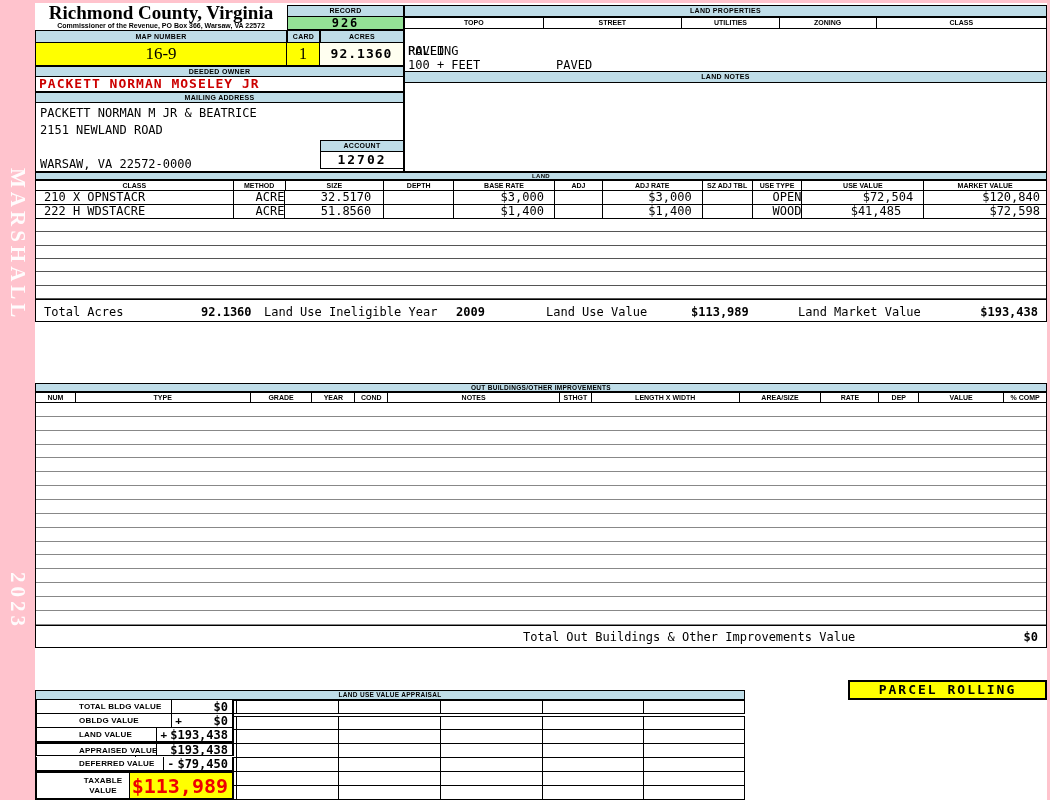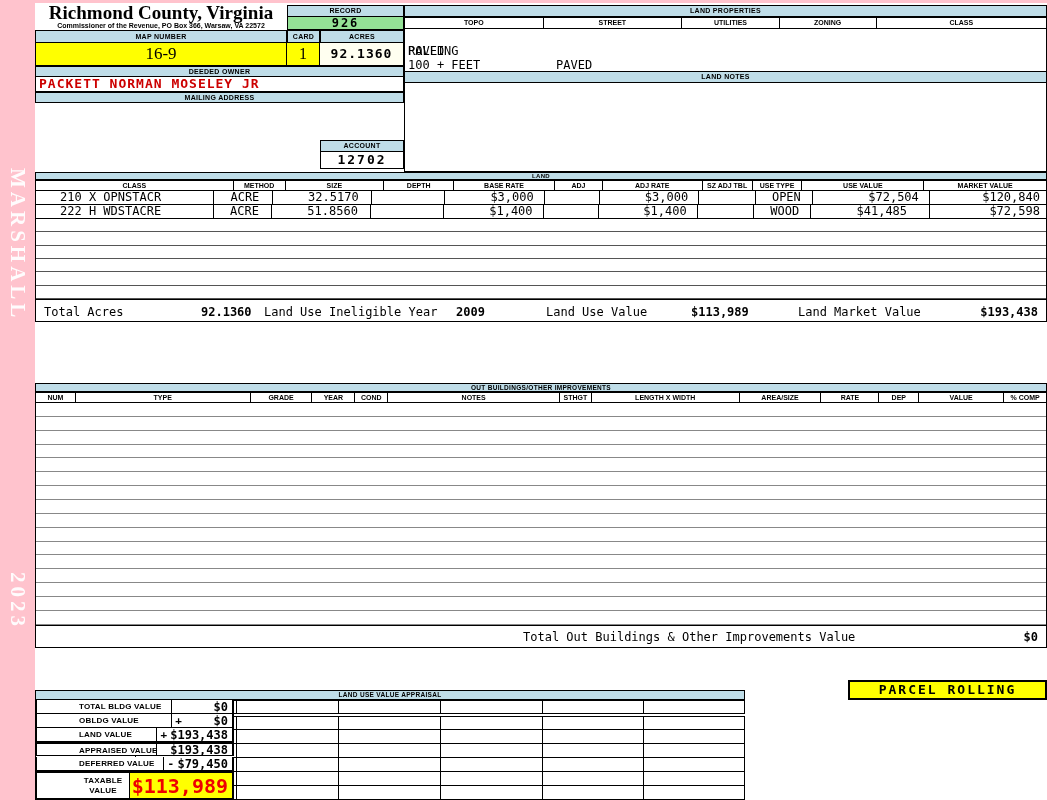--- a/index.html
+++ b/index.html
@@ -4,32 +4,32 @@
 <style>
   * { box-sizing: border-box; margin: 0; padding: 0; }
   html,body { width:1050px; height:800px; overflow:hidden; }
   body { background:#ffc3cd; position:relative; font-family:"DejaVu Sans Mono", monospace; color:#000; }
   .sheet { position:absolute; left:35px; top:3px; width:1012px; height:797px; background:#fff; }
   .abs { position:absolute; }
   .bar { position:absolute; background:#bfdde8; border:1px solid #000; font:bold 7px "Liberation Sans", sans-serif; text-align:center; letter-spacing:.3px; overflow:hidden; }
   .hdr { position:absolute; display:flex; background:#fff; border:1px solid #000; overflow:hidden; }
   .hc  { font:bold 7px "Liberation Sans", sans-serif; text-align:center; border-right:1px solid #000; overflow:hidden; }
   .row { position:absolute; display:flex; background:#fff; border:1px solid #000; border-top:none; overflow:hidden; }
-  .ld  { font:12px "DejaVu Sans Mono", monospace; line-height:12px; border-right:1px solid #000; white-space:pre; overflow:hidden;margin-left:16px; }
+  .ld  { font:12px "DejaVu Sans Mono", monospace; line-height:12px; border-right:1px solid #000; white-space:pre; overflow:hidden; }
   .mono12 { font:12px "DejaVu Sans Mono", monospace; }
   .b { font-weight:bold; }
   
   .w0{width:198px}.w1{width:52px}.w2{width:99px}.w3{width:70px}.w4{width:101px}.w5{width:48px}
   .w6{width:100px}.w7{width:50px}.w8{width:50px}.w9{width:122px}.w10{width:122px;border-right:none}
   
   .o0{width:40px}.o1{width:175px}.o2{width:62px}.o3{width:43px}.o4{width:33px}.o5{width:172px}.o6{width:32px}
   .o7{width:148px}.o8{width:82px}.o9{width:58px}.o10{width:40px}.o11{width:85px}.o12{width:42px;border-right:none}
   
   .p0{width:139px}.p1{width:139px}.p2{width:98px}.p3{width:97px}.p4{width:170px;border-right:none}
-  .al{padding-left:8px}.ac{text-align:left}
+  .al{padding-left:8px}.ac{text-align:right}
   .vtext { position:absolute; writing-mode:vertical-rl; font:bold 21px "Liberation Serif", serif; color:rgba(255,255,255,.95); letter-spacing:4px; left:5px; }
   .ffill { border-left:1px solid #000; border-right:1px solid #000; background:#fff; }
   .lua-row { position:absolute; left:0; width:710px; display:flex; background:#fff; border:1px solid #000; }
   .lua-label { width:100px; border-right:1px solid #000; font:12px "DejaVu Sans Mono", monospace; line-height:12px; padding-left:2px; white-space:pre; }
   .lua-cell { width:102px; border-right:1px solid #000; }
   .lua-cell:last-child { width:100px; border-right:none; }
   .ps-row { position:absolute; left:0; width:199px; height:14px; display:flex; background:#fff; border-left:2px solid #000; border-right:2px solid #000; border-bottom:1px solid #000; }
   .ps-label { width:95px; border-right:1px solid #000; font:bold 8px "Liberation Sans", sans-serif; line-height:13px; padding-left:2px; letter-spacing:.2px; overflow:hidden; white-space:nowrap;margin-left:40px; }
   .ps-val { flex:1; display:flex; align-items:center; font:bold 12px "DejaVu Sans Mono", monospace; }
   .ps-op { width:13px; text-align:center; font:bold 11px "DejaVu Sans Mono", monospace; }
@@ -58,20 +58,26 @@
   <div class="bar" style="left:252px;top:27px;width:33px;height:13px;line-height:11px;">CARD</div>
   <div class="bar" style="left:285px;top:27px;width:84px;height:13px;line-height:11px;">ACRES</div>
   <div class="abs" style="left:0;top:40px;width:252px;height:23px;background:#ffff00;border:1px solid #000;border-top:none;text-align:center;font:17px 'Liberation Serif',serif;line-height:21px;">16-9</div>
   <div class="abs" style="left:252px;top:40px;width:33px;height:23px;background:#ffff00;border:1px solid #000;border-top:none;border-left:none;text-align:center;font:16px 'Liberation Serif',serif;line-height:21px;">1</div>
   <div class="abs" style="left:285px;top:40px;width:84px;height:23px;background:#fffff0;border:1px solid #000;border-top:none;border-left:none;text-align:center;font:bold 13px 'DejaVu Sans Mono',monospace;line-height:21px;letter-spacing:1px;">92.1360</div>
 
   <div class="bar" style="left:0;top:63px;width:369px;height:11px;line-height:9px;">DEEDED OWNER</div>
   <div class="abs" style="left:0;top:74px;width:369px;height:15px;border:1px solid #000;border-top:none;background:#fff;font:bold 13px 'DejaVu Sans Mono',monospace;line-height:14px;letter-spacing:1px;color:#cc0000;padding-left:3px;white-space:nowrap;overflow:hidden;">PACKETT NORMAN MOSELEY JR</div>
 
   <div class="bar" style="left:0;top:89px;width:369px;height:11px;line-height:9px;">MAILING ADDRESS</div>
+  <div class="abs" style="left:0;top:100px;width:369px;height:69px;border:1px solid #000;border-top:none;background:#fff;padding:2px 0 0 4px;">
+    <div class="addr-line">PACKETT NORMAN M JR &amp; BEATRICE</div>
+    <div class="addr-line">2151 NEWLAND ROAD</div>
+    <div class="addr-line"></div>
+    <div class="addr-line">WARSAW, VA 22572-0000</div>
+  </div>
 
   <div class="bar" style="left:285px;top:137px;width:84px;height:12px;line-height:10px;">ACCOUNT</div>
   <div class="abs" style="left:285px;top:149px;width:84px;height:17px;border:1px solid #000;border-top:none;background:#fff;text-align:center;font:bold 13px 'DejaVu Sans Mono',monospace;line-height:15px;letter-spacing:2px;">12702</div>
 
   <div class="bar" style="left:369px;top:2px;width:643px;height:12px;line-height:10px;">LAND PROPERTIES</div>
   <div class="hdr" style="left:369px;top:14px;width:643px;height:12px;">
     <div class="hc p0" style="line-height:10px;">TOPO</div>
     <div class="hc p1" style="line-height:10px;">STREET</div>
     <div class="hc p2" style="line-height:10px;">UTILITIES</div>
     <div class="hc p3" style="line-height:10px;">ZONING</div>

